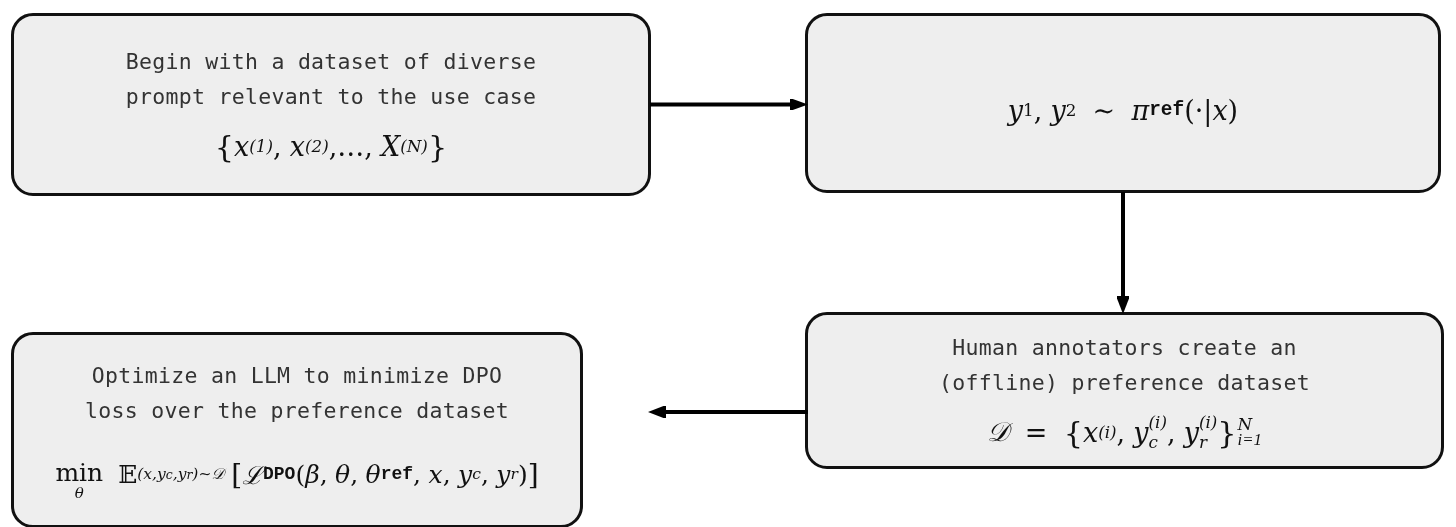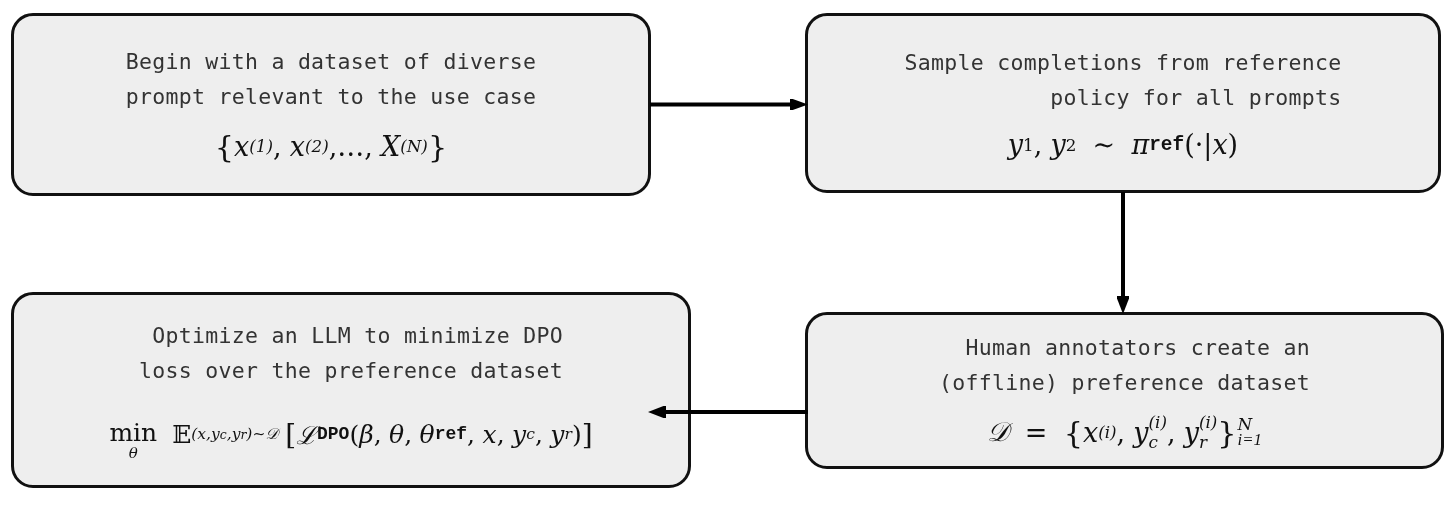--- a/index.html
+++ b/index.html
@@ -25,21 +25,21 @@
   .node {
     position: absolute;
     box-sizing: border-box;
     background: #eeeeee;
     border: 3px solid #111111;
     border-radius: 22px;
     display: flex;
     flex-direction: column;
     align-items: center;
     justify-content: center;
-    text-align: right;
+    text-align: center;
     color: #1a1a1a;
   }
 
   .node-text {
     font-family: "DejaVu Sans Mono", "Liberation Mono", monospace;
     font-size: 21.5px;
     line-height: 1.62;
     letter-spacing: 0.3px;
     color: #333333;
     white-space: pre-line;
@@ -101,21 +101,21 @@
     line-height: 1.0;
     font-size: 0.62em;
     font-style: italic;
     margin-left: 0px;
   }
   .subsupcell .u { margin-bottom: 0.15em; }
 
   
   #node-prompts   { left: 11px;  top: 13px;  width: 640px;  height: 183px; }
   #node-sample    { left: 805px; top: 13px;  width: 636px;  height: 180px; }
-  #node-optimize  { left: 11px;  top: 292px; width: 680px;  height: 196px; gap: 9px; }
+  #node-optimize  { left: 11px;  top: 332px; width: 572px;  height: 196px; gap: 9px; }
   #node-annotate  { left: 805px; top: 312px; width: 639px;  height: 157px; }
 
   
   .arrow { position: absolute; }
 
   #arrow-prompts-to-sample {
     left: 650px; top: 99px; width: 158px; height: 11px;
   }
   #arrow-sample-to-annotate {
     left: 1117px; top: 192px; width: 12px; height: 122px;
@@ -145,22 +145,20 @@
         <span class="mrm">…</span>
         <span class="mrm">,</span>
         <span class="sp"></span>
       <span class="mi">X</span>
         <span class="sup">(N)</span>
         <span class="mrm big">}</span>
     </div>
   </div>
 
   <div class="node" id="node-sample">
-    <div class="node-text">Sample completions from reference
-policy for all prompts</div>
     <div class="node-formula">
       <span class="mi">y</span>
         <span class="subrm">1</span>
         <span class="mrm">,</span>
         <span class="sp"></span>
         <span class="mi">y</span>
         <span class="subrm">2</span>
       <span class="spw"></span>
         <span class="mrm">∼</span>
         <span class="spw"></span>

